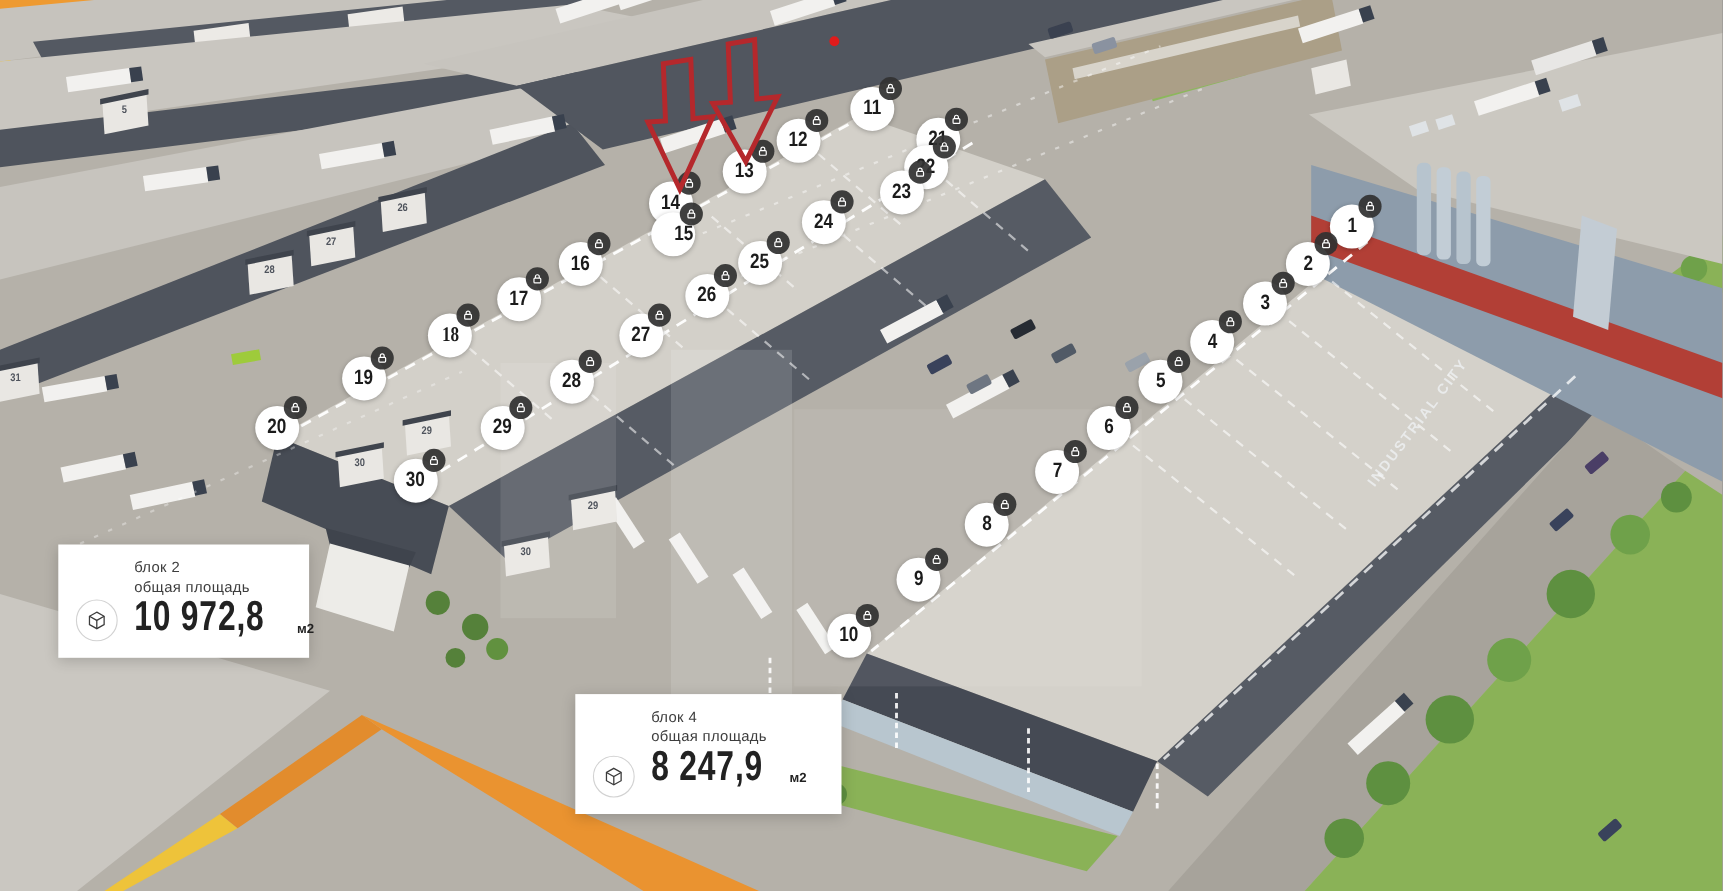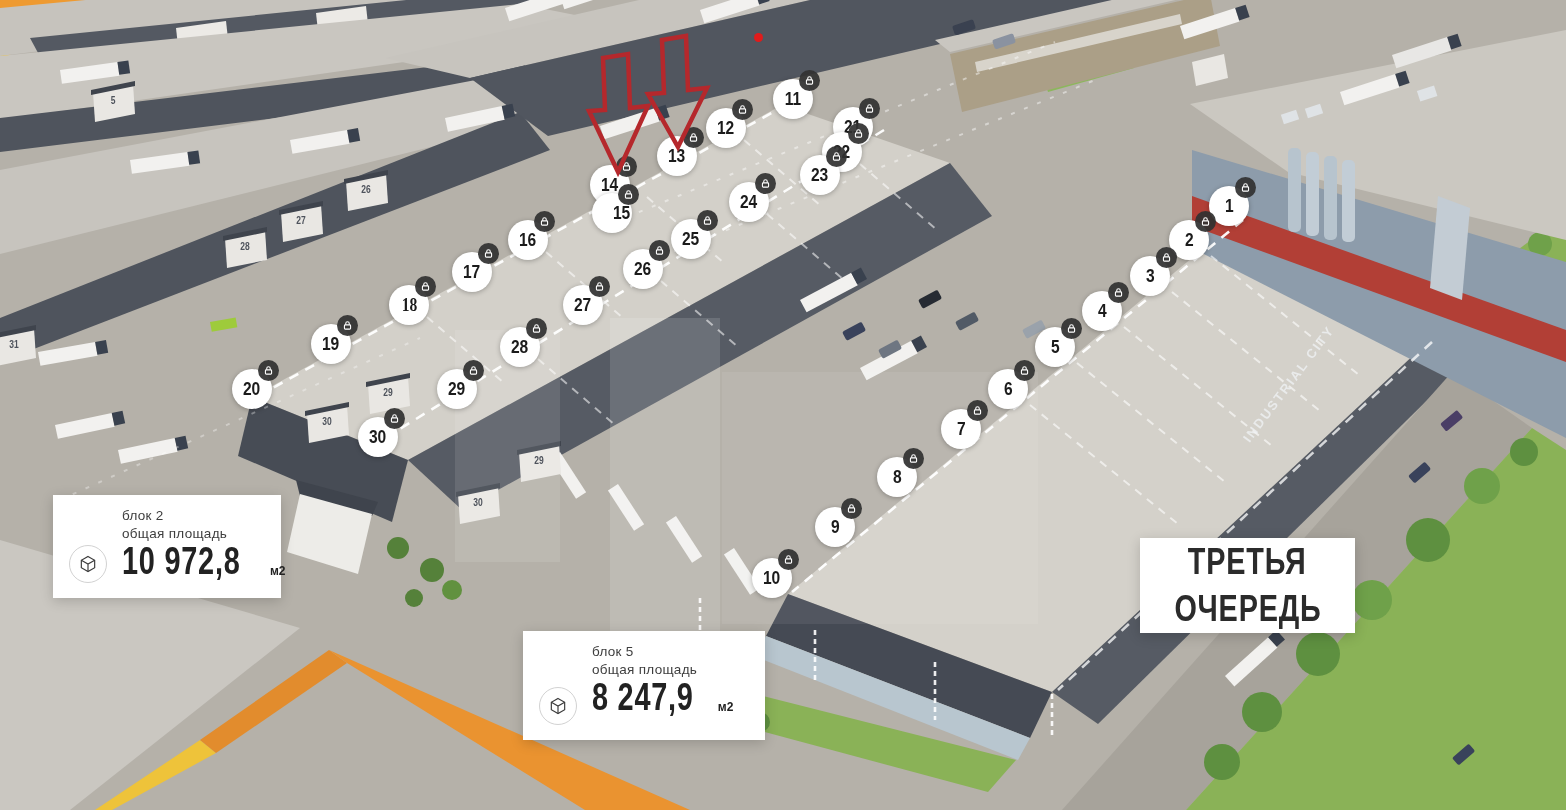--- a/index.html
+++ b/index.html
@@ -632,27 +632,23 @@
   <div class="card" style="left:523px;top:631px;width:242px;height:109px;">
     <div class="iconwrap">
       <div class="circle-icon">
         <svg width="20" height="20" viewBox="0 0 24 24" fill="none" stroke="#3c3c3c" stroke-width="1.4">
           <path d="M12 3 L20 7.5 V16.5 L12 21 L4 16.5 V7.5 Z"></path>
           <path d="M4 7.5 L12 12 L20 7.5 M12 12 V21"></path>
         </svg>
       </div>
     </div>
     <div class="body">
-      <div class="title">блок 5</div>
+      <div class="title">блок 4</div>
       <div class="subtitle">общая площадь</div>
       <div class="valrow">
         <div class="big">8 247,9</div>
         <div class="unit">м2</div>
       </div>
     </div>
   </div>
 
-  <div class="phase" style="left:1140px;top:538px;width:215px;height:95px;">
-    <span>ТРЕТЬЯ</span>
-    <span>ОЧЕРЕДЬ</span>
-  </div>
 
 </div>
 
 </body></html>

